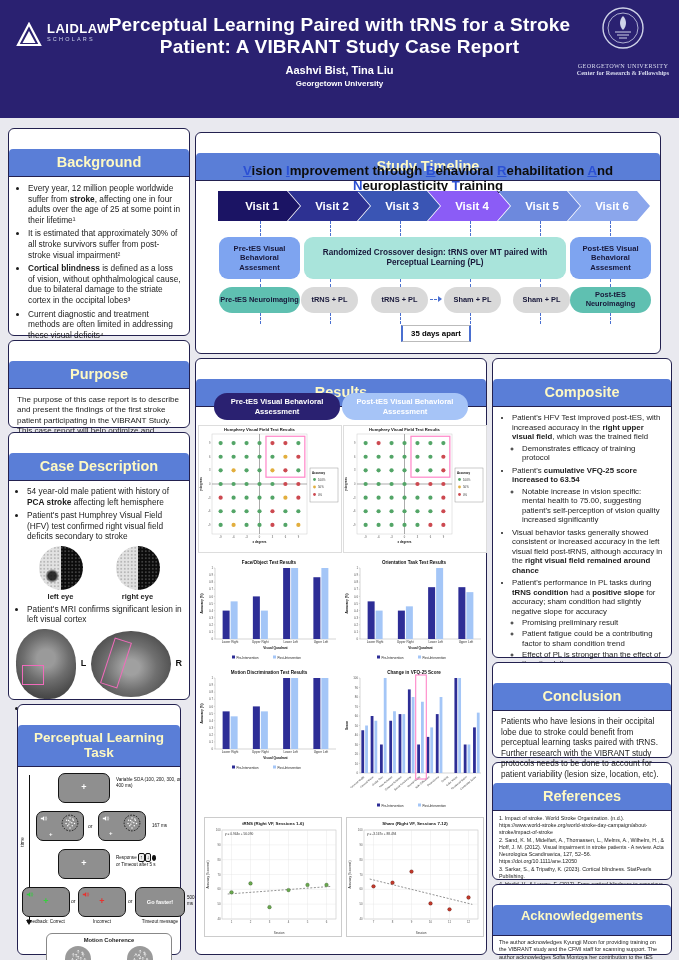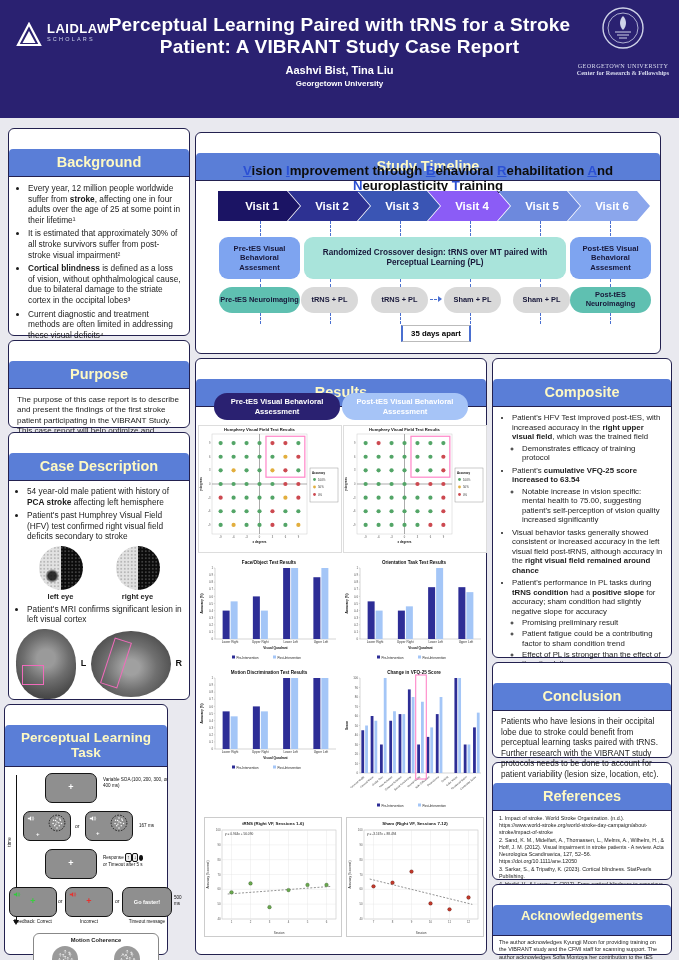--- a/index.html
+++ b/index.html
@@ -164,21 +164,21 @@
           <div class="pinkbox" style="left:16px;top:8px;width:16px;height:46px;transform:rotate(18deg);"></div>
         </div>
         <span class="mlab">R</span>
       </div>
       <ul class="b">
           <li>Goals: long-term precision vision recovery, improvement in accuracy in perceptual learning tasks, increase in VFQ-25 score</li>
         </ul>
     </div>
   </div>
 
-  <div class="panel" style="left:4px;top:704px;width:164px;height:251px;">
+  <div class="panel" style="left:17px;top:704px;width:164px;height:251px;">
     <div class="phead" style="font-size:13.5px;">Perceptual Learning Task</div>
     <div class="plbody">
       <div class="timearrow"></div>
       <div class="timelab">time</div>
 
       <div class="screen" style="left:40px;top:6px;width:52px;height:30px;">
         <div class="fix">+</div>
       </div>
       <div class="note" style="left:98px;top:10px;width:72px;">Variable SOA (100, 200, 300, or 400 ms)</div>
 

